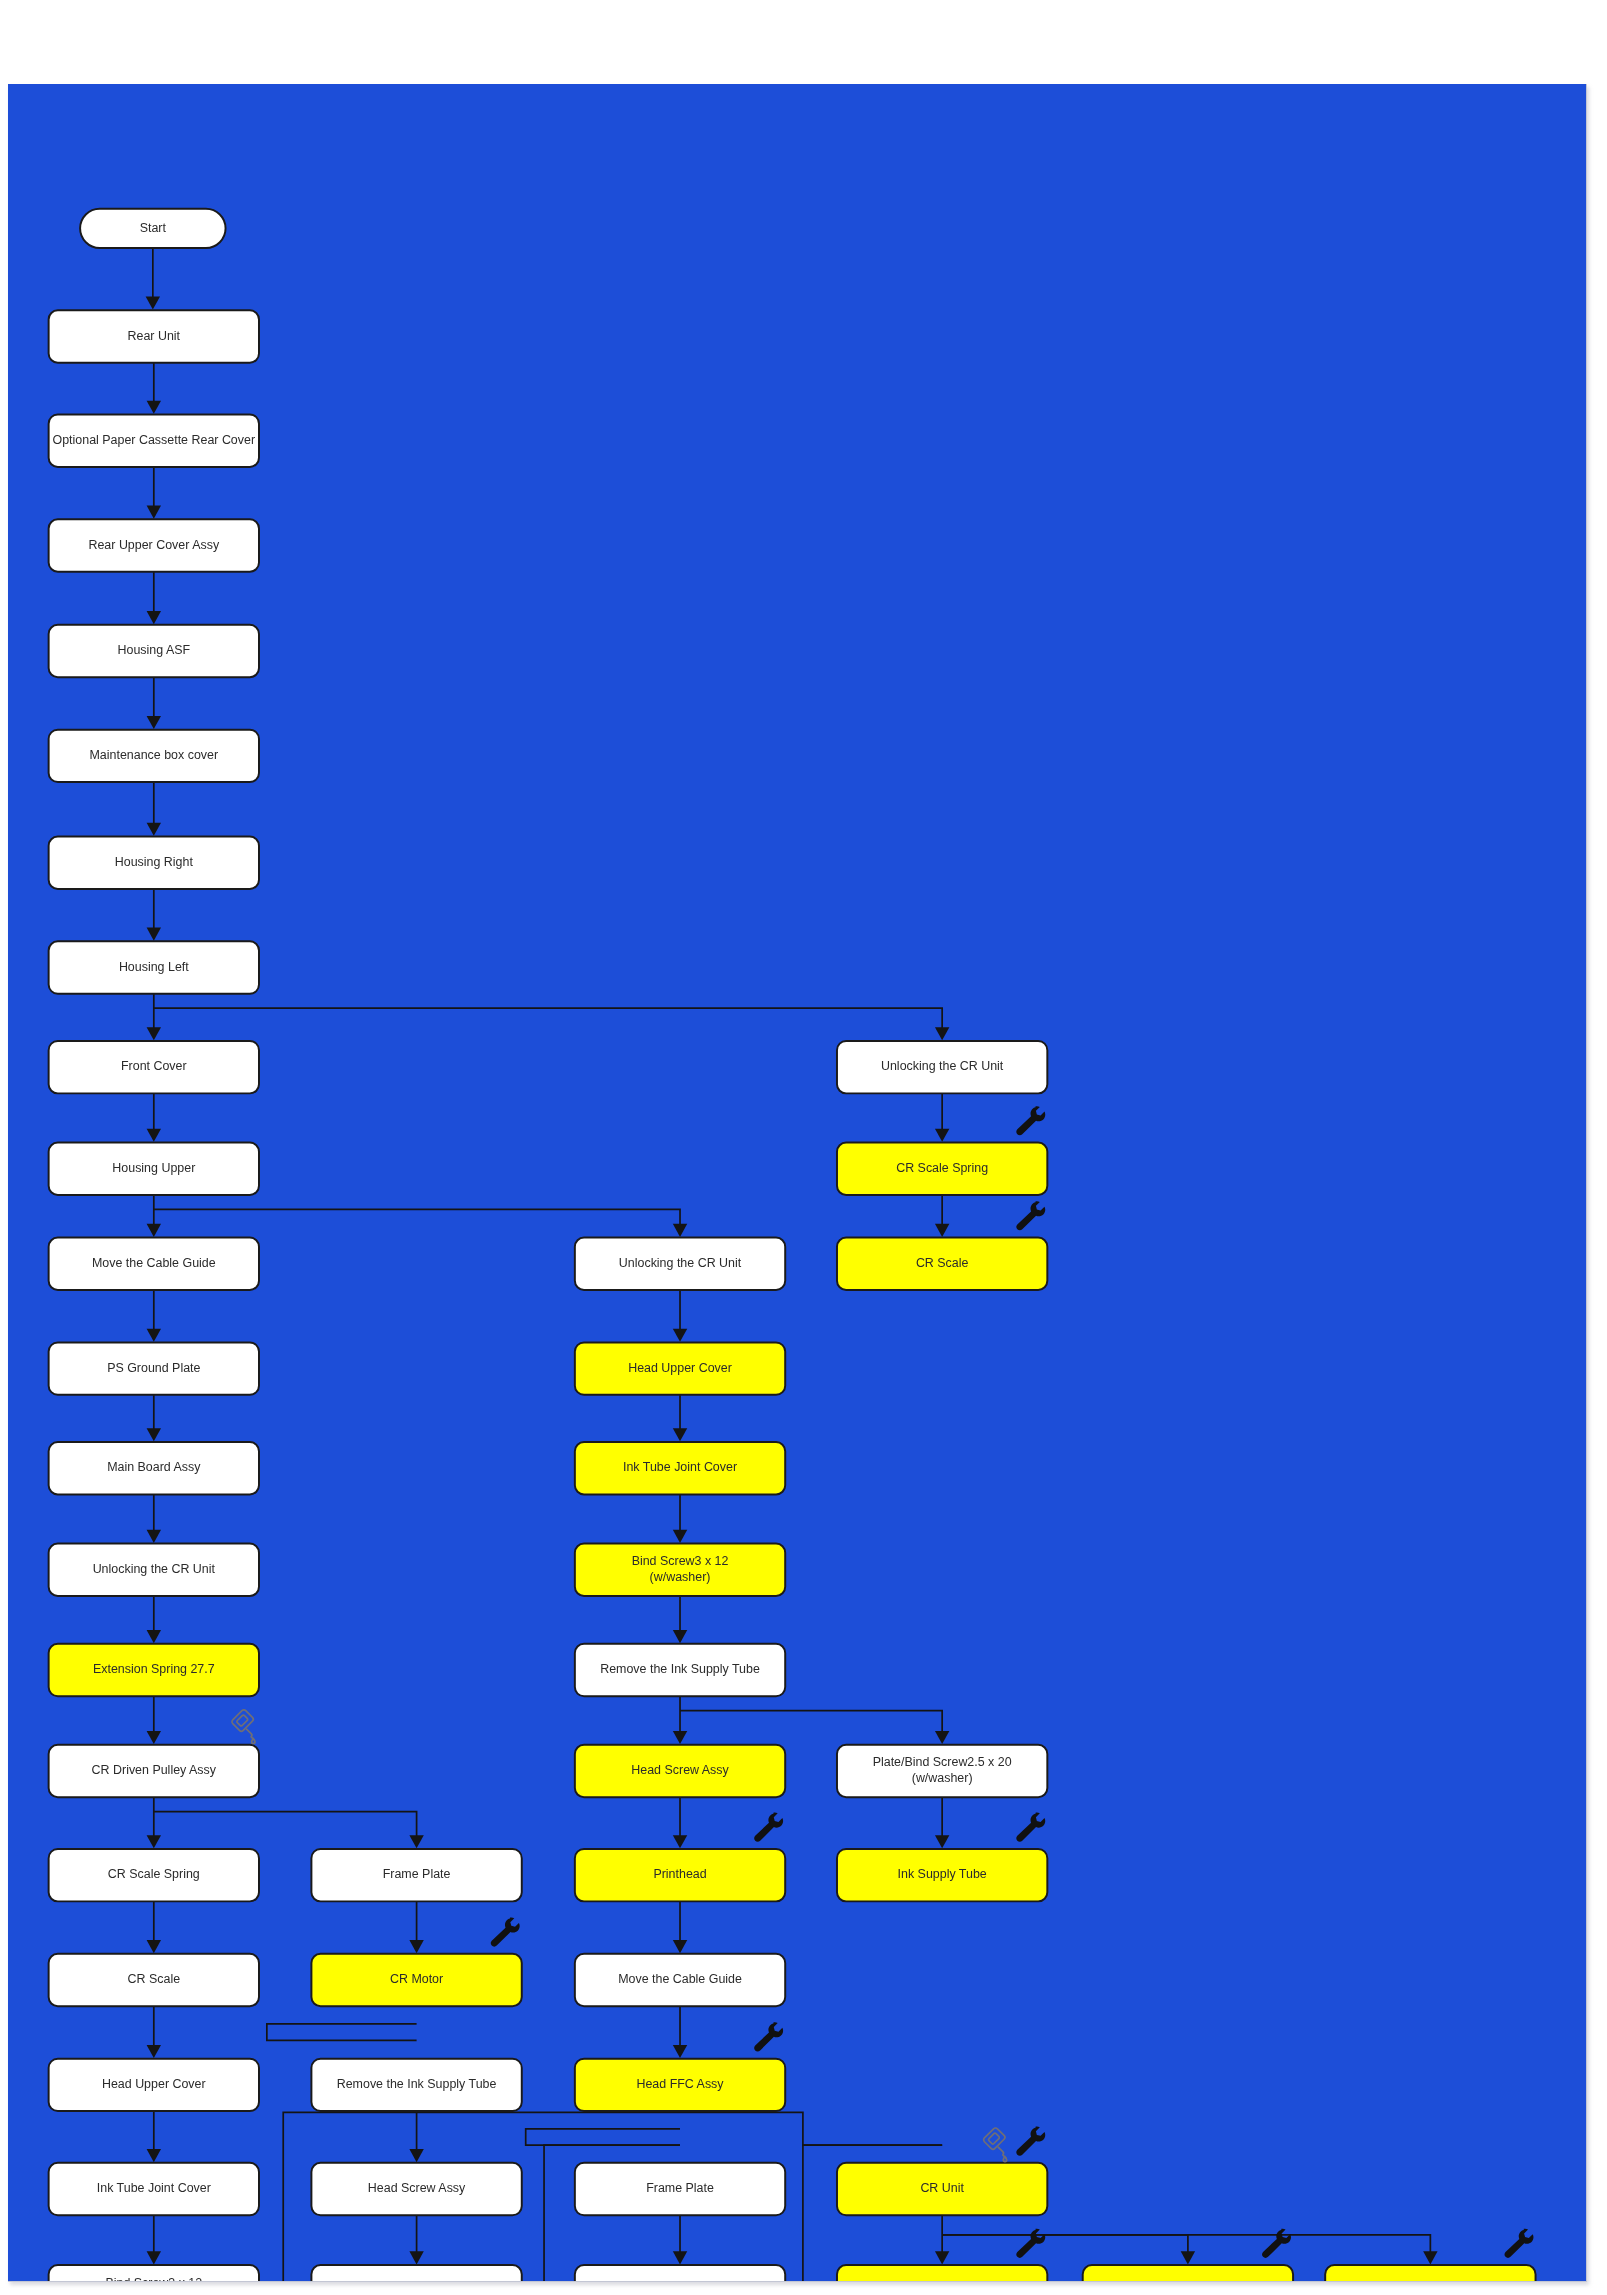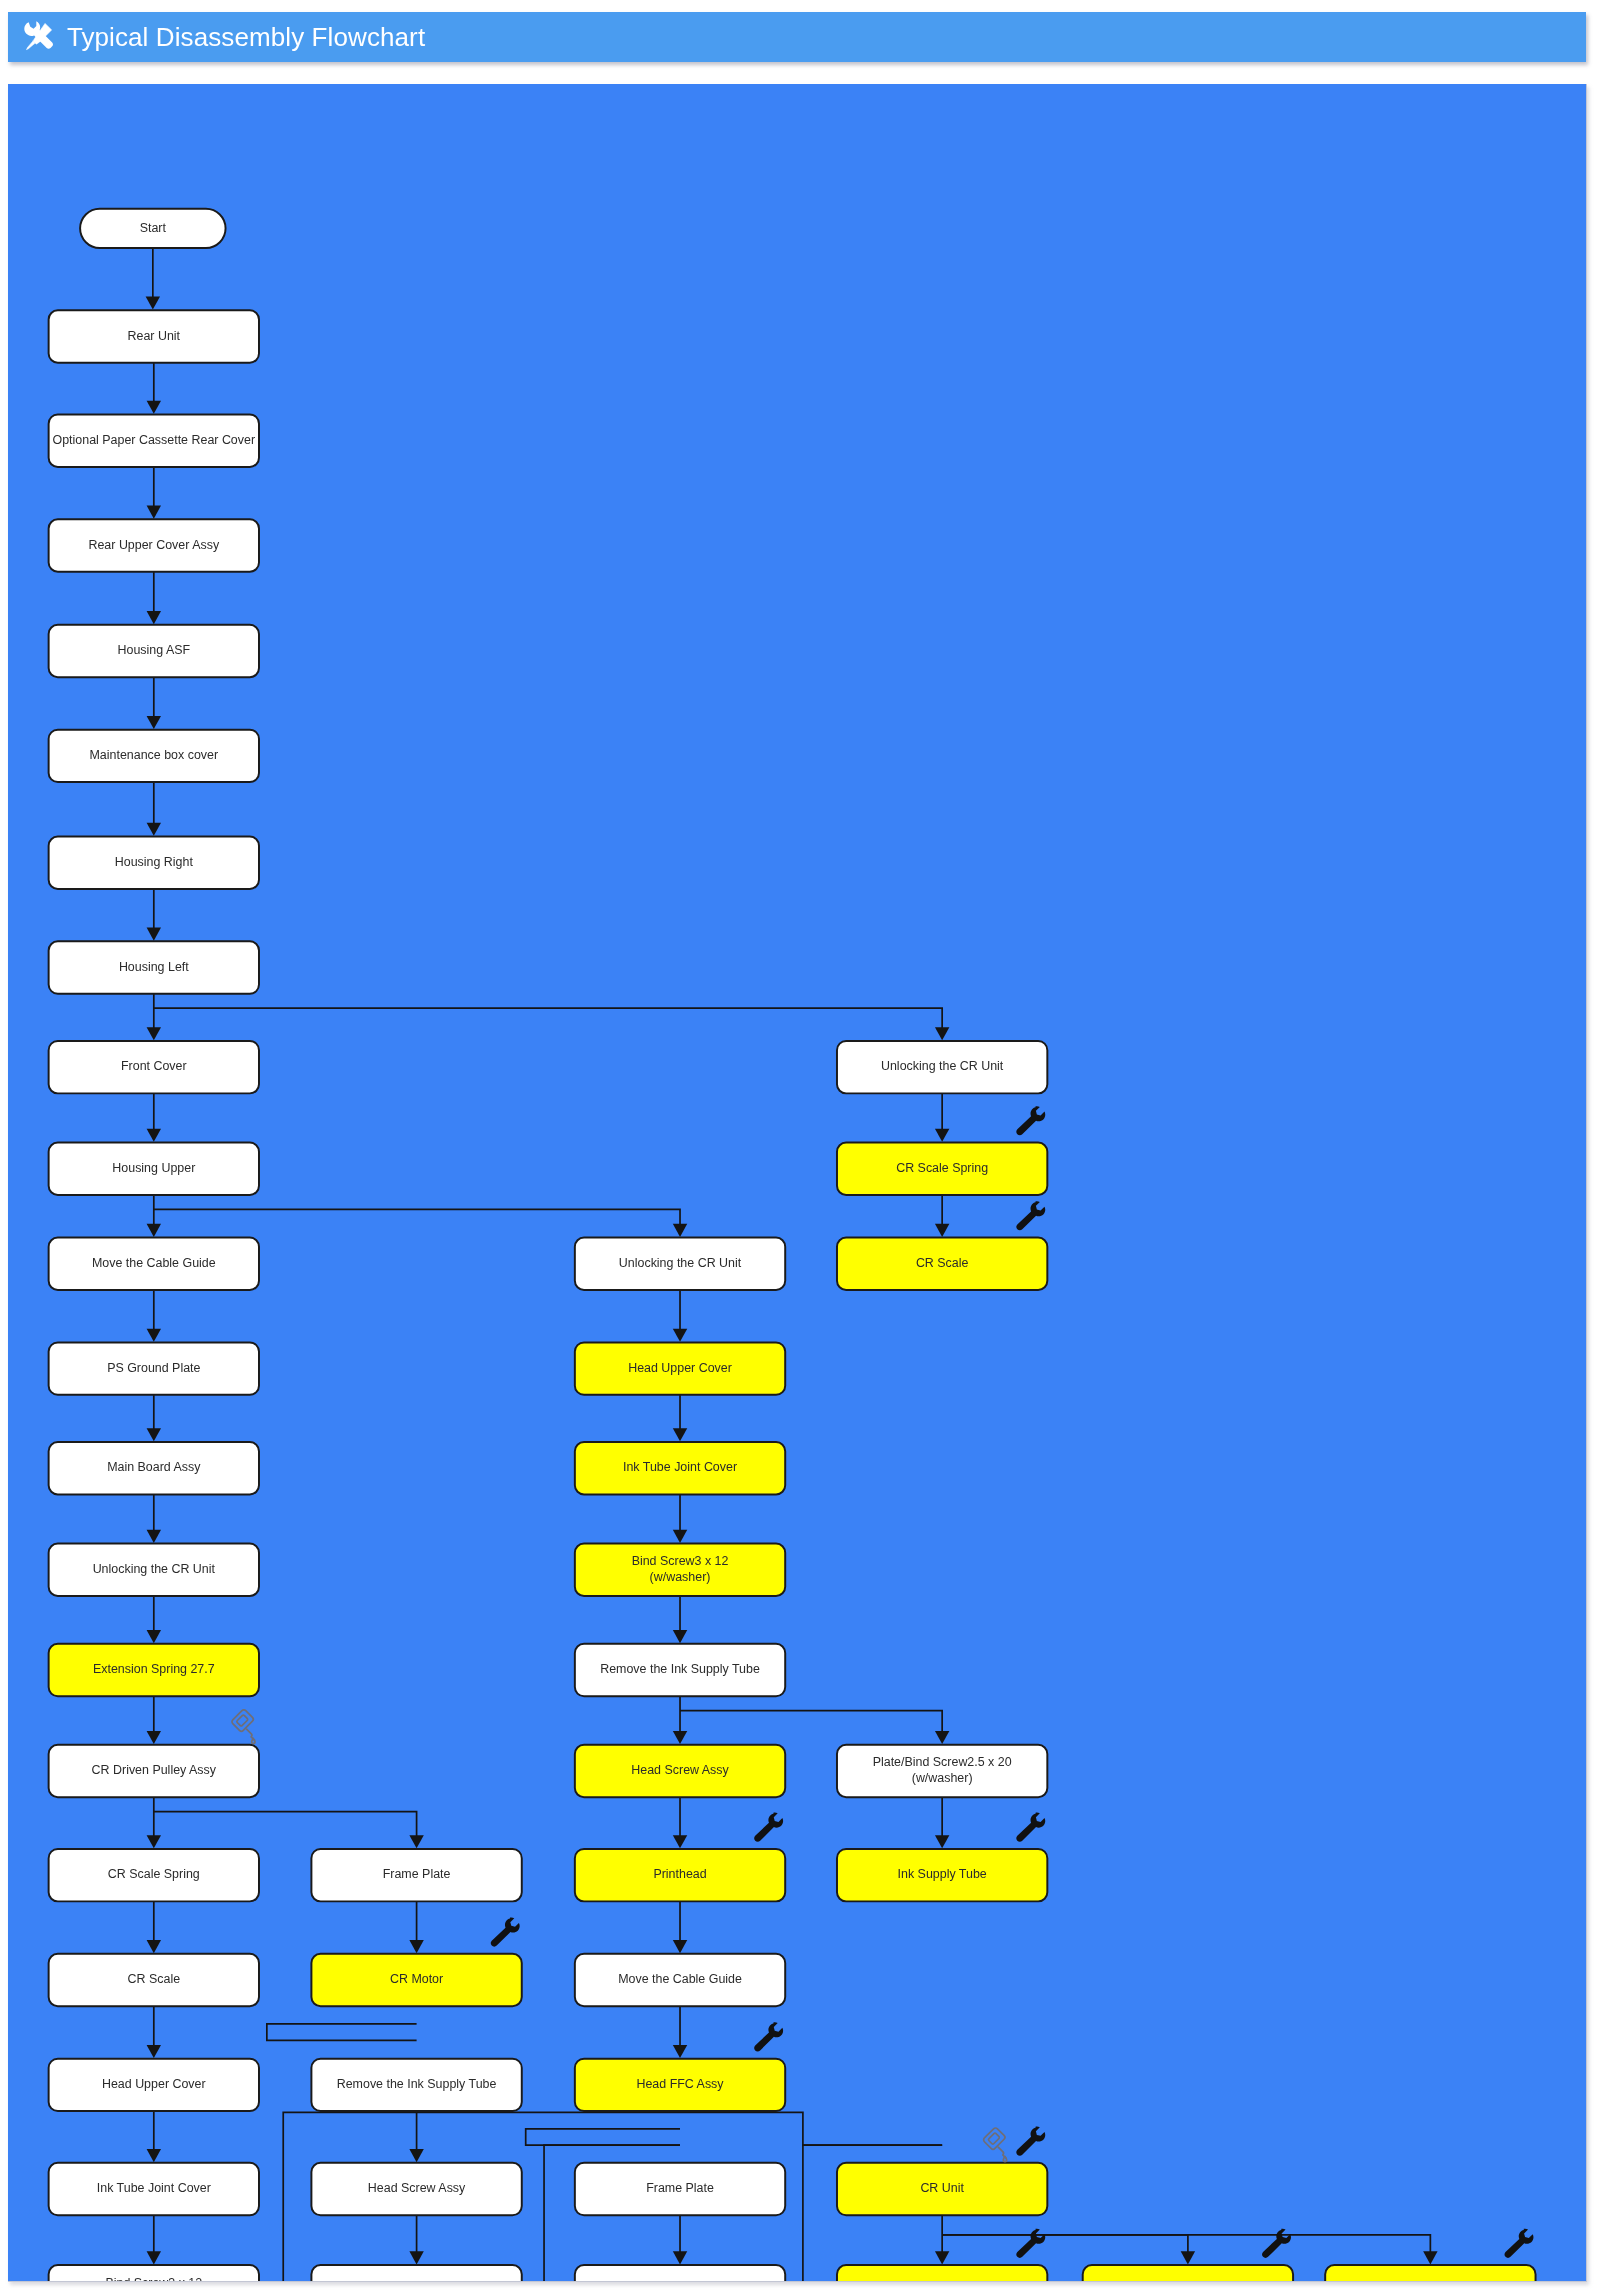--- a/index.html
+++ b/index.html
@@ -18,21 +18,21 @@
     display:flex;align-items:center;justify-content:center;flex:0 0 auto;
   }
   #header .hdr-title{
     color:#ffffff;font-size:26px;font-weight:400;letter-spacing:0.1px;
     line-height:1;white-space:nowrap;
   }
 
   
   #canvas{
     position:absolute;left:7.9px;top:84px;width:1578px;height:2197px;
-    background:#3b82f6;
+    background:#1d4ed8;
     border-right:1.3px solid #c3c6d4;
     border-bottom:1.3px solid #c3c6d4;
     box-shadow:2px 2.6px 3.9px rgba(150,150,165,.35);
     overflow:hidden;
   }
   #chart-svg{position:absolute;left:0;top:0;}
 
   
   .node-rect{fill:#ffffff;stroke:#1a1a1a;stroke-width:3;}
   .node-rect.yellow{fill:#ffff00;}
@@ -44,36 +44,20 @@
   .edge{fill:none;stroke:#141414;stroke-width:2.6;}
   .arrow-head{fill:#141414;}
   .icon-wrench{fill:#111111;}
   .icon-grease{fill:none;stroke:#6e6e78;stroke-width:2.6;stroke-linejoin:round;stroke-linecap:round;}
 </style>
 </head>
 <body>
 
 <div id="page">
 
-  <div id="header">
-    <span class="hdr-icon">
-      <svg width="35" height="35" viewBox="0 0 64 64" aria-hidden="true">
-
-        <g fill="#ffffff" stroke="#ffffff" stroke-width="1">
-          <path d="M44 8 L56 20 L34 42 L28 46 L22 40 L26 34 Z"></path>
-          <path d="M22 40 L12 52 L10 56 L14 54 L26 44 Z"></path>
-        </g>
-
-        <g fill="#ffffff">
-          <path d="M14 6 C9 8 6 13 6 18 c0 7 6 13 13 13 2 0 3 0 5 -1 l23 23 c2 2 5 2 7 0 l3 -3 c2 -2 2 -5 0 -7 L34 20 c1 -2 1 -3 1 -5 0 -5 -3 -9 -7 -11 l0 9 -5 5 -6 -4 z"></path>
-        </g>
-      </svg>
-    </span>
-    <span class="hdr-title">Typical Disassembly Flowchart</span>
-  </div>
 
   <div id="canvas">
     <svg id="chart-svg" width="1578" height="2197" viewBox="0 0 2408 3352">
       <defs>
         <g id="glyph-wrench">
           <path class="icon-wrench" d="M30.5 2.2 c-4.2 1.0 -7.3 4.8 -7.3 9.3 0 1.3 0.3 2.6 0.8 3.8 L4.0 34.2 c-2.0 2.0 -2.0 5.2 0 7.2 2.0 2.0 5.2 2.0 7.2 0 L31.2 21.6 c1.2 0.5 2.4 0.8 3.8 0.8 5.3 0 9.6 -4.3 9.6 -9.6 0 -1.6 -0.4 -3.1 -1.1 -4.4 l-5.7 5.7 -5.4 -1.4 -1.4 -5.4 5.7 -5.7 c-1.3 -0.7 -2.8 -1.1 -4.4 -1.1 -0.6 0 -1.2 0.1 -1.8 0.2 z"></path>
         </g>
         <g id="glyph-grease">
           <path class="icon-grease" d="M10 18 L24 4 c1.6 -1.6 4.2 -1.6 5.8 0 L40 14.2 c1.6 1.6 1.6 4.2 0 5.8 L26 34 c-1.6 1.6 -4.2 1.6 -5.8 0 L10 23.8 c-1.6 -1.6 -1.6 -4.2 0 -5.8 z"></path>
           <path class="icon-grease" d="M17 19 L24.5 11.5 c0.9 -0.9 2.4 -0.9 3.3 0 L32 15.7 c0.9 0.9 0.9 2.4 0 3.3 L24.5 26.5 c-0.9 0.9 -2.4 0.9 -3.3 0 L17 22.3 c-0.9 -0.9 -0.9 -2.4 0 -3.3 z"></path>

